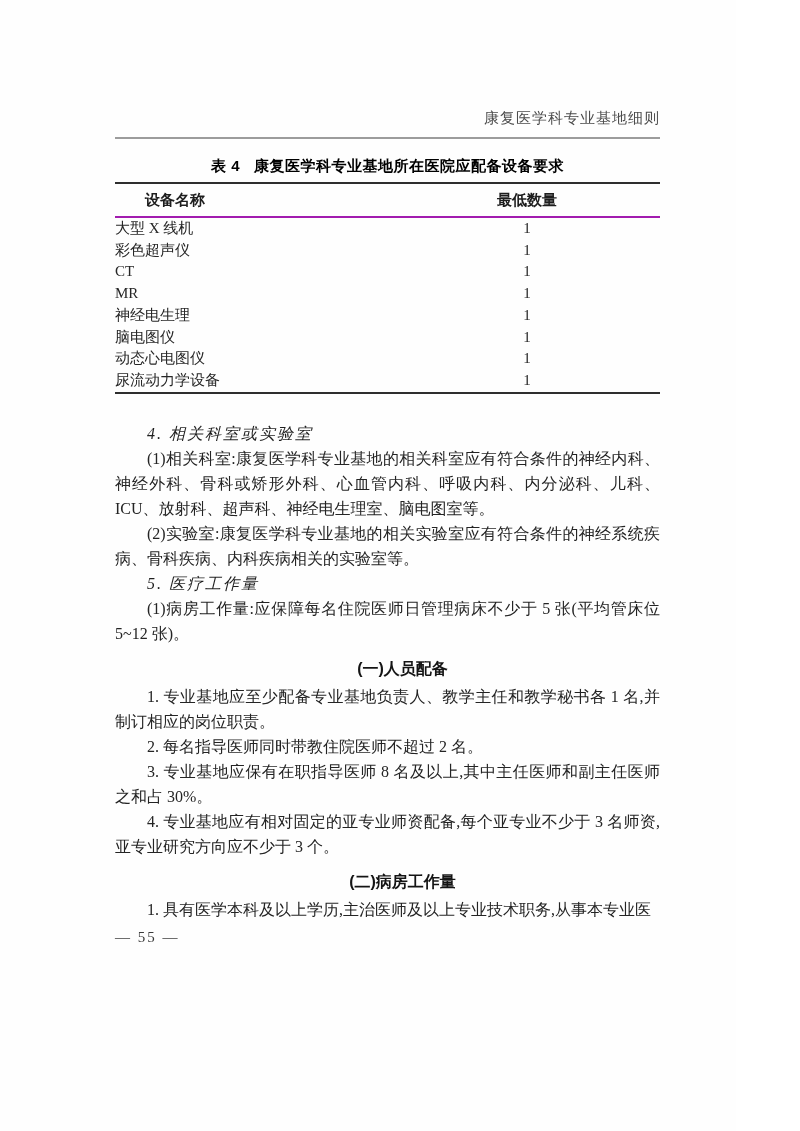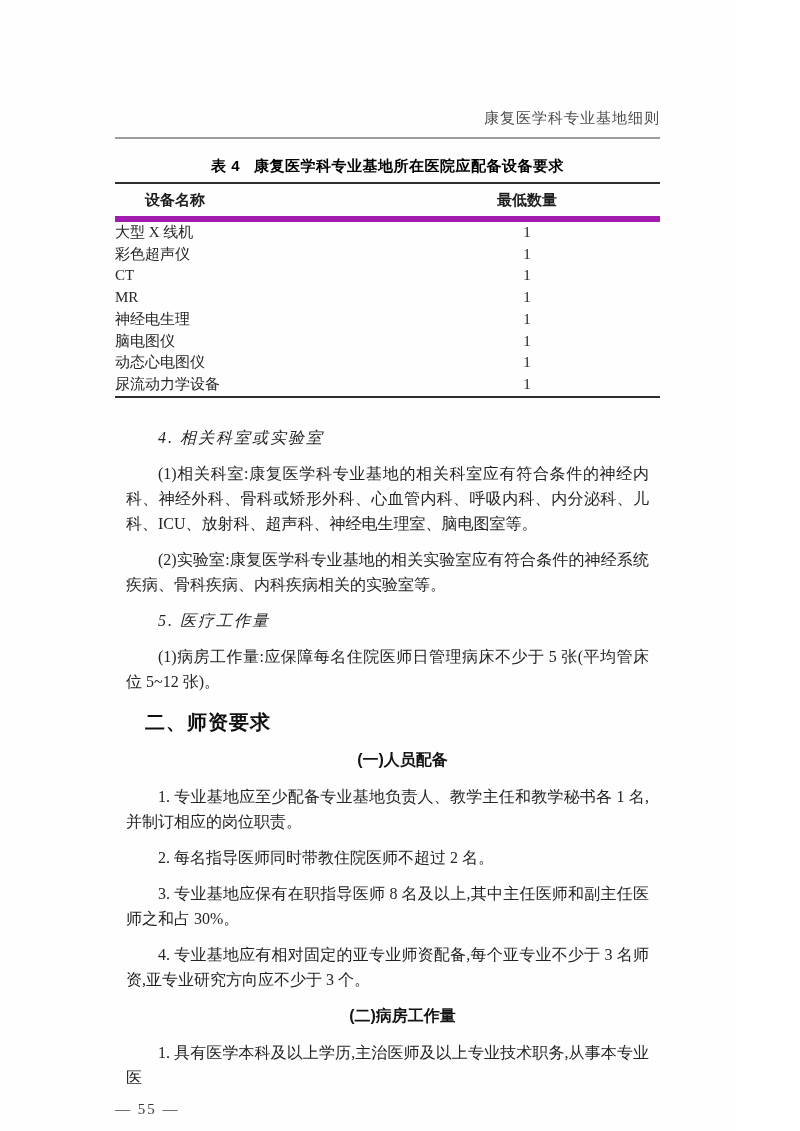--- a/index.html
+++ b/index.html
@@ -21,32 +21,32 @@
     color:#000000; font-family:"Liberation Sans", sans-serif; letter-spacing:0.5px;
   }
   .cap-gap { display:inline-block; width:14px; }
 
   table.equip {
     width:100%; border-collapse:collapse; margin-top:6px;
     border-top:2px solid #2e2e2e; border-bottom:2px solid #2e2e2e;
   }
   table.equip thead th {
     font-family:"Liberation Sans", sans-serif; font-weight:bold; font-size:15px;
-    height:30px; border-bottom:6px solid #a21caf; color:#1e1e1e;
+    height:30px; border-bottom:2px solid #a21caf; color:#1e1e1e;
   }
   th.col-name { text-align:left; padding-left:30px; }
   th.col-qty  { width:264px; text-align:center; }
   table.equip tbody td {
     height:21.7px; padding:0; font-size:15px; color:#262626; line-height:21.7px;
   }
   td.name { text-align:left; }
   td.qty  { text-align:center; }
 
   .content { margin-top:27px; font-size:16px; line-height:25px; text-align:justify; }
-  .content p { margin:11px; text-indent:32px; }
+  .content p { margin:0; text-indent:32px; }
   p.kai { font-style:italic; letter-spacing:2px; color:#1f1f1f; }
 
   .section-heading {
     font-family:"Liberation Sans", sans-serif; font-weight:bold; font-size:20px;
     color:#101010; margin:13px 0 2px 0; text-indent:30px; letter-spacing:1px;
     line-height:30px; text-align:left;
   }
   .sub-heading {
     font-family:"Liberation Sans", sans-serif; font-weight:bold; font-size:16px;
     color:#141414; margin:10px 0 2px 0; text-indent:30px; line-height:26px;
@@ -112,21 +112,20 @@
     </tbody>
   </table>
 
   <div class="content">
     <p class="kai">4. 相关科室或实验室</p>
     <p>(1)相关科室:康复医学科专业基地的相关科室应有符合条件的神经内科、神经外科、骨科或矫形外科、心血管内科、呼吸内科、内分泌科、儿科、ICU、放射科、超声科、神经电生理室、脑电图室等。</p>
     <p>(2)实验室:康复医学科专业基地的相关实验室应有符合条件的神经系统疾病、骨科疾病、内科疾病相关的实验室等。</p>
     <p class="kai">5. 医疗工作量</p>
     <p>(1)病房工作量:应保障每名住院医师日管理病床不少于 5 张(平均管床位 5~12 张)。</p>
 
-    <div class="section-heading">二、师资要求</div>
 
     <div class="sub-heading">(一)人员配备</div>
     <p>1. 专业基地应至少配备专业基地负责人、教学主任和教学秘书各 1 名,并制订相应的岗位职责。</p>
     <p>2. 每名指导医师同时带教住院医师不超过 2 名。</p>
     <p>3. 专业基地应保有在职指导医师 8 名及以上,其中主任医师和副主任医师之和占 30%。</p>
     <p>4. 专业基地应有相对固定的亚专业师资配备,每个亚专业不少于 3 名师资,亚专业研究方向应不少于 3 个。</p>
 
     <div class="sub-heading">(二)病房工作量</div>
     <p>1. 具有医学本科及以上学历,主治医师及以上专业技术职务,从事本专业医</p>
   </div>

